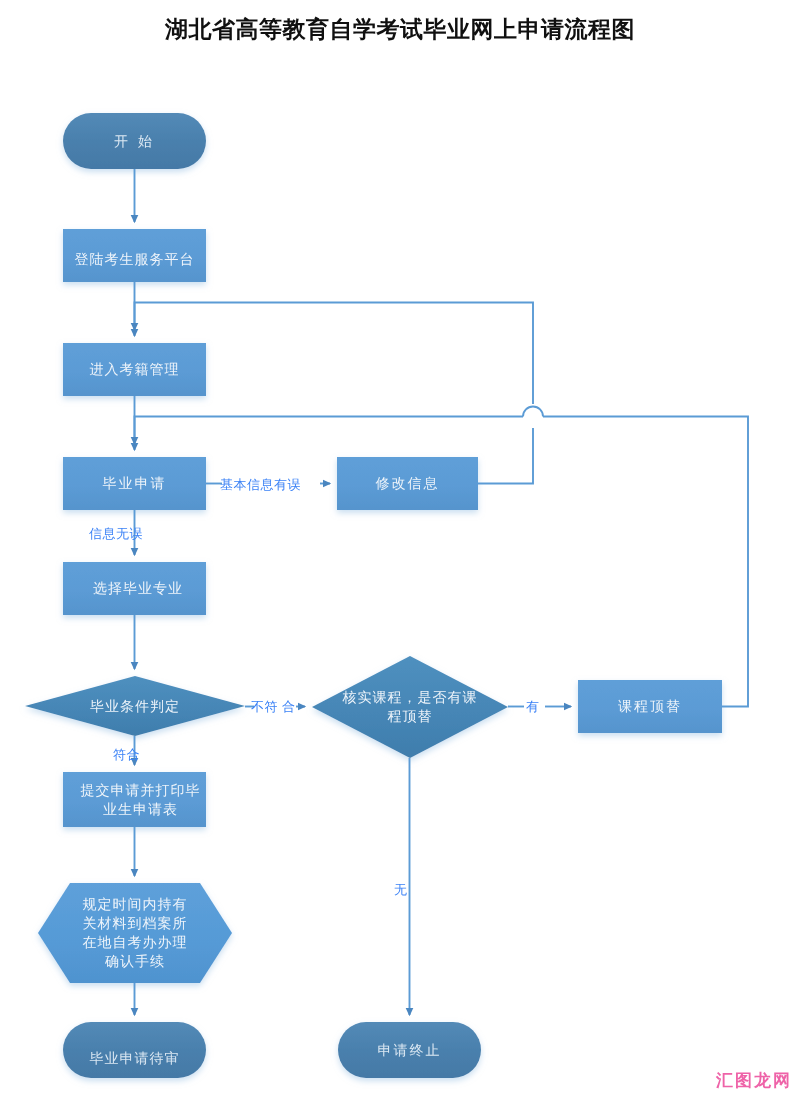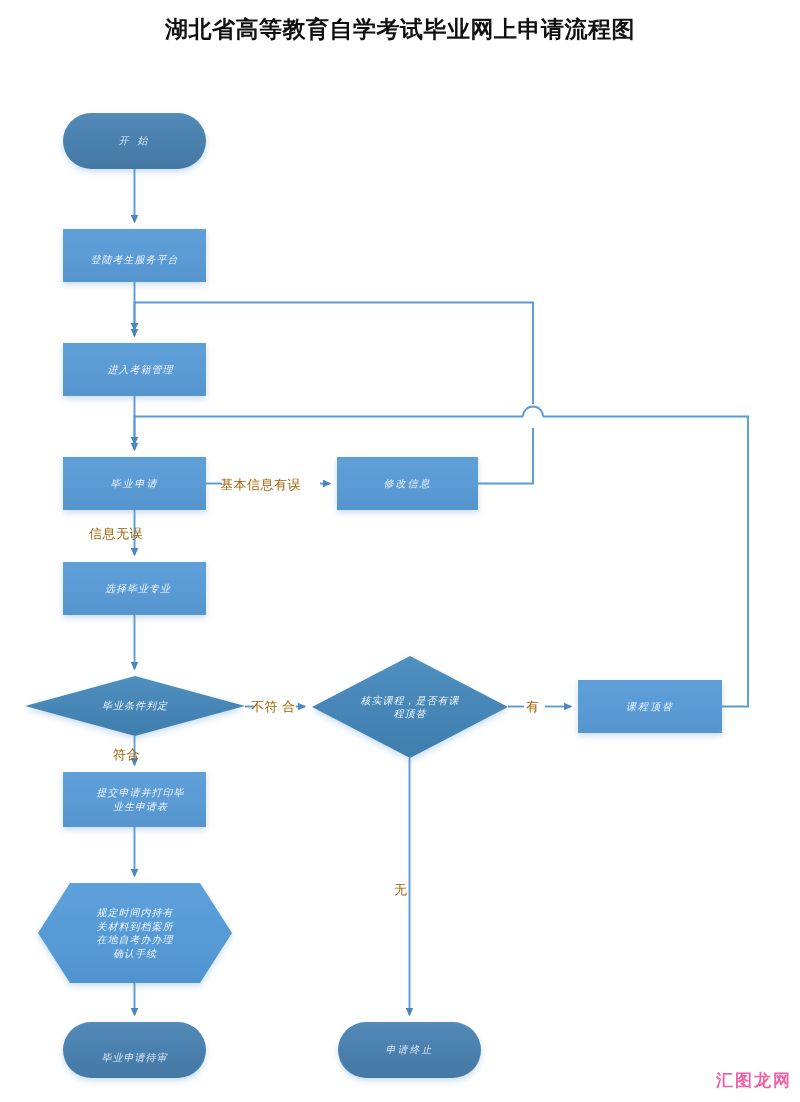--- a/index.html
+++ b/index.html
@@ -43,32 +43,31 @@
   }
 
   
   .node-label {
     position: absolute;
     display: flex;
     align-items: center;
     justify-content: center;
     text-align: center;
     color: #eef4fa;
-    font-size: 10px;
+    font-size: 14px;
     line-height: 1.35em;
     letter-spacing: 1px;
     pointer-events: none;
     white-space: pre-line;
-    font-style: italic;
   }
   .node-label.term { color: #dce8f3; }
 
   .edge-label {
     position: absolute;
-    color: #a16207;
+    color: #3b82f6;
     font-size: 13px;
     letter-spacing: 0.5px;
     white-space: nowrap;
     text-align: center;
   }
 
   
   #watermark {
     position: absolute;
     right: 8px;
@@ -190,21 +189,21 @@
       <path d="M478,483.5 L533,483.5 L533,428 M533,404 L533,302.5 L134.5,302.5 L134.5,330" marker-end="url(#arrowHead)"></path>
 
       <path d="M722,706.5 L748,706.5 L748,416.5 L543,416.5 M523,416.5 L134.5,416.5 L134.5,444" marker-end="url(#arrowHead)"></path>
 
       <path d="M523,416.5 A10,10 0 0 1 543,416.5"></path>
     </g>
   </svg>
 
   <div class="node-label term" style="left:63px;  top:113px;  width:143px; height:56px;  letter-spacing:3px;">开 始</div>
   <div class="node-label" style="left:63px;  top:234px;  width:143px; height:51px;">登陆考生服务平台</div>
-  <div class="node-label" style="left:69px;  top:343px;  width:143px; height:53px;">进入考籍管理</div>
+  <div class="node-label" style="left:63px;  top:343px;  width:143px; height:53px;">进入考籍管理</div>
   <div class="node-label" style="left:63px;  top:457px;  width:143px; height:53px; letter-spacing:2px;">毕业申请</div>
   <div class="node-label" style="left:337px; top:457px;  width:141px; height:53px; letter-spacing:2px;">修改信息</div>
   <div class="node-label" style="left:63px;  top:562px;  width:150px; height:53px;">选择毕业专业</div>
   <div class="node-label" style="left:25px;  top:676px;  width:220px; height:60px;">毕业条件判定</div>
   <div class="node-label" style="left:322px; top:656px;  width:176px; height:102px;">核实课程，是否有课
 程顶替</div>
   <div class="node-label" style="left:578px; top:680px;  width:144px; height:53px; letter-spacing:2px;">课程顶替</div>
   <div class="node-label" style="left:69px;  top:772px;  width:143px; height:55px;">提交申请并打印毕
 业生申请表</div>
   <div class="node-label" style="left:46px;  top:883px;  width:178px; height:100px;">规定时间内持有

